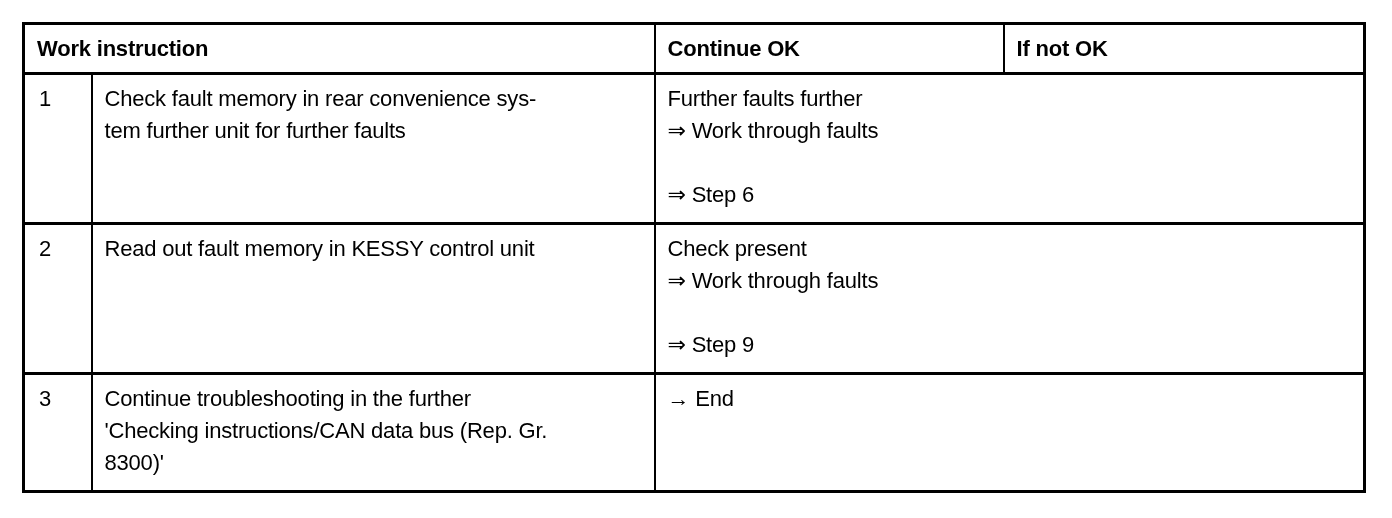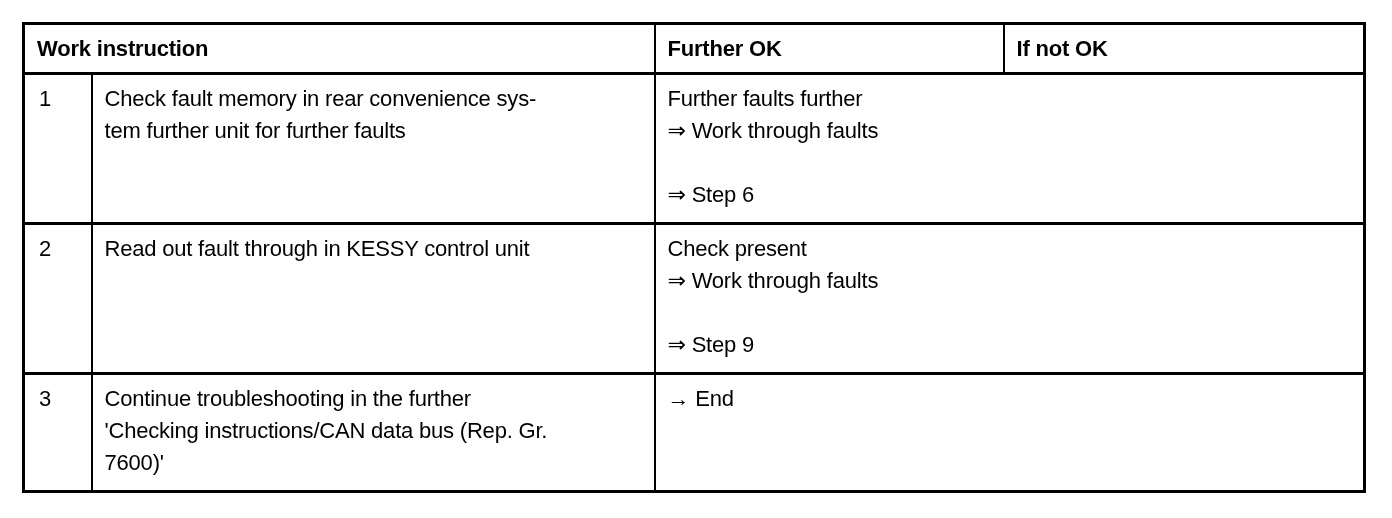--- a/index.html
+++ b/index.html
@@ -63,21 +63,21 @@
   <table class="wi-table">
     <colgroup>
       <col class="c-step">
         <col class="c-instr">
         <col class="c-disp">
         <col class="c-ifnot">
     </colgroup>
     <thead>
       <tr>
         <th colspan="2">Work instruction</th>
-        <th>Further OK</th>
+        <th>Continue OK</th>
         <th>If not OK</th>
       </tr>
     </thead>
     <tbody>
       <tr class="row-1">
         <td class="step-cell">
           <div class="cell-line">1</div>
         </td>
         <td>
           <div class="cell-line">Check fault memory in rear convenience sys-</div>
@@ -88,37 +88,37 @@
           <div class="cell-line">⇒ Work through faults</div>
           <div class="cell-line"></div>
           <div class="cell-line">⇒ Step 6</div>
         </td>
       </tr>
       <tr class="row-2">
         <td class="step-cell">
           <div class="cell-line">2</div>
         </td>
         <td>
-          <div class="cell-line">Read out fault through in KESSY control unit</div>
+          <div class="cell-line">Read out fault memory in KESSY control unit</div>
         </td>
         <td colspan="2">
           <div class="cell-line">Check present</div>
           <div class="cell-line">⇒ Work through faults</div>
           <div class="cell-line"></div>
           <div class="cell-line">⇒ Step 9</div>
         </td>
       </tr>
       <tr class="row-3">
         <td class="step-cell">
           <div class="cell-line">3</div>
         </td>
         <td>
           <div class="cell-line">Continue troubleshooting in the further</div>
           <div class="cell-line">'Checking instructions/CAN data bus (Rep. Gr.</div>
-          <div class="cell-line">7600)'</div>
+          <div class="cell-line">8300)'</div>
         </td>
         <td colspan="2">
           <div class="cell-line">→ End</div>
         </td>
       </tr>
     </tbody>
   </table>
 </div>
 
 </body></html>

